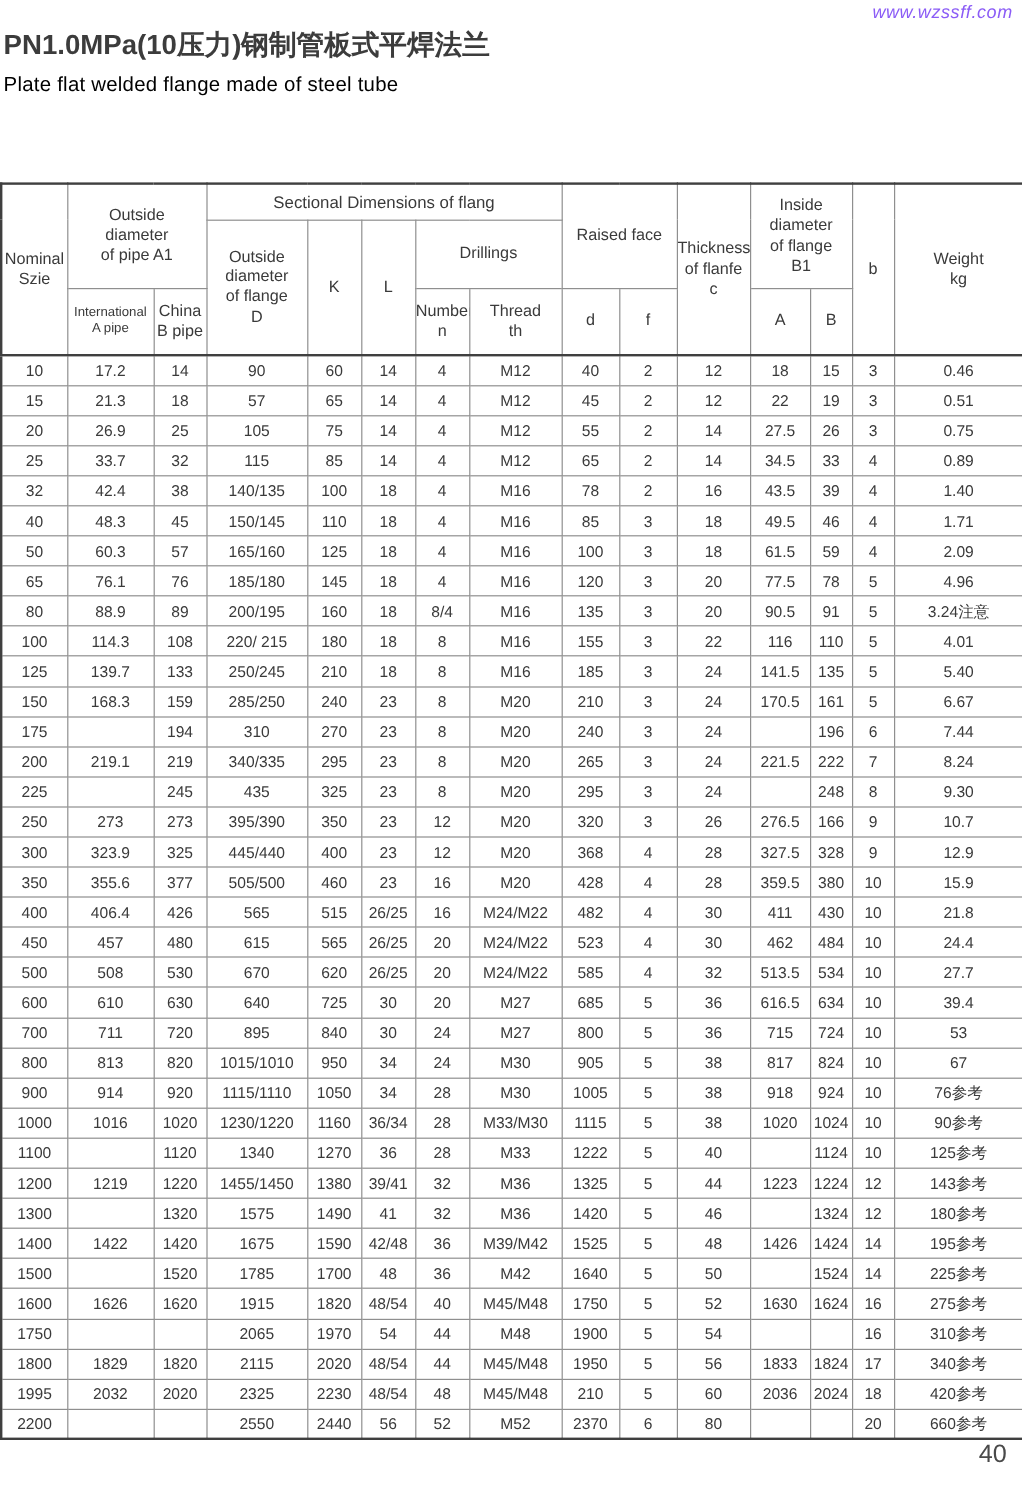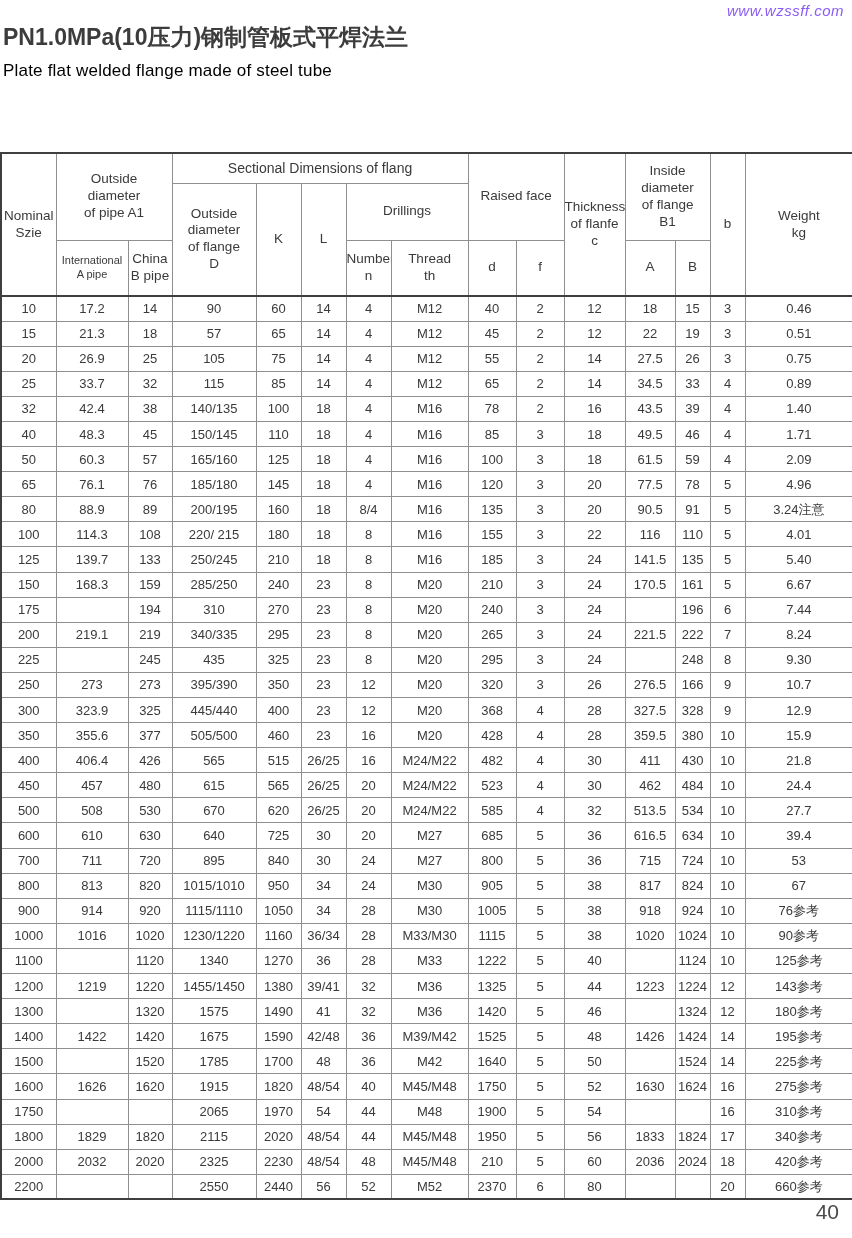--- a/index.html
+++ b/index.html
@@ -687,21 +687,21 @@
         <td>M45/M48</td>
         <td>1950</td>
         <td>5</td>
         <td>56</td>
         <td>1833</td>
         <td>1824</td>
         <td>17</td>
         <td>340参考</td>
       </tr>
       <tr>
-        <td>2000</td>
+        <td>1995</td>
         <td>2032</td>
         <td>2020</td>
         <td>2325</td>
         <td>2230</td>
         <td>48/54</td>
         <td>48</td>
         <td>M45/M48</td>
         <td>210</td>
         <td>5</td>
         <td>60</td>

